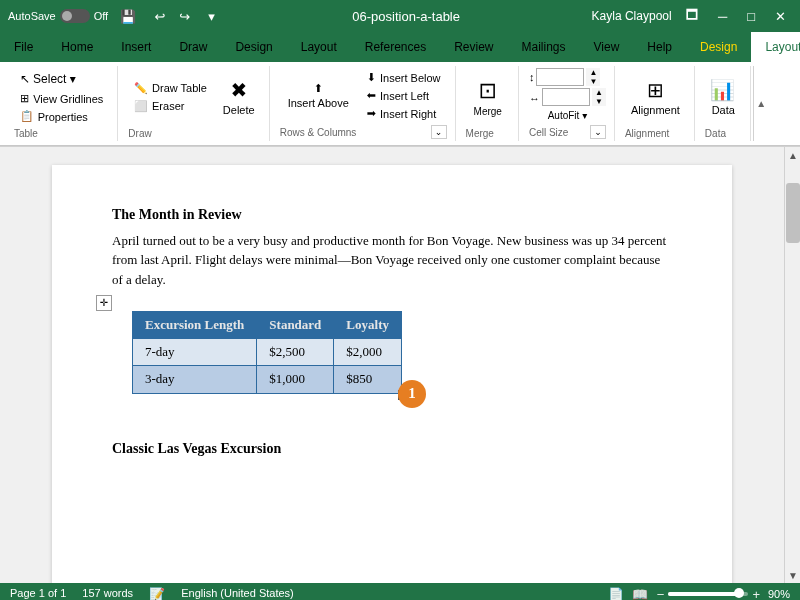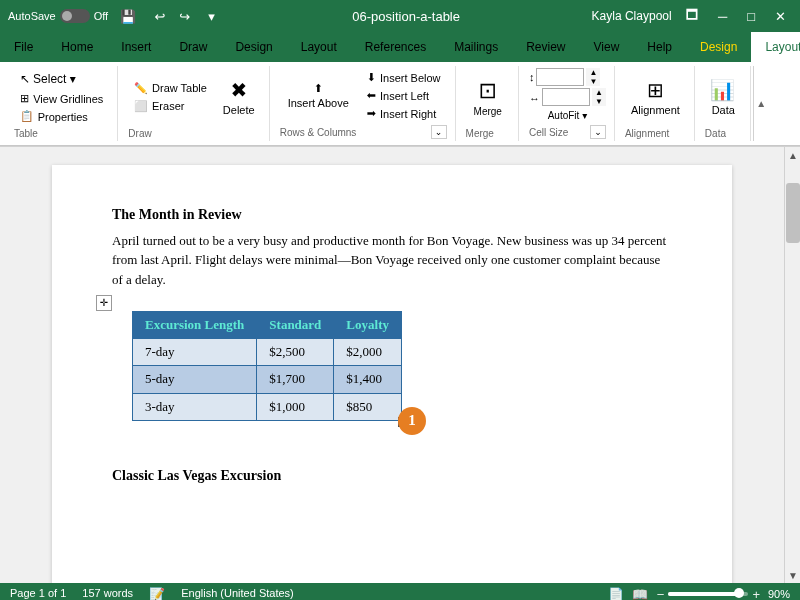--- a/index.html
+++ b/index.html
@@ -305,21 +305,21 @@
 
     .data-table th, .data-table td {
       border: 1px solid #2d6a9f;
       padding: 4px 12px;
       font-size: 13px;
       font-family: 'Times New Roman', serif;
     }
 
     .data-table thead th {
       background: #2d6a9f;
-      color: #5eead4;
+      color: #e5e5e5;
       font-weight: bold;
     }
 
     .data-table tbody tr:nth-child(odd) {
       background: #dce6f1;
     }
 
     .data-table tbody tr:nth-child(even) {
       background: #b8cce4;
     }
@@ -439,22 +439,22 @@
 <div class="ribbon">
 
   <div class="tab-bar">
     <div class="tab-item">File</div>
     <div class="tab-item">Home</div>
     <div class="tab-item">Insert</div>
     <div class="tab-item">Draw</div>
     <div class="tab-item">Design</div>
     <div class="tab-item">Layout</div>
     <div class="tab-item">References</div>
+    <div class="tab-item">Review</div>
     <div class="tab-item">Mailings</div>
-    <div class="tab-item">Review</div>
     <div class="tab-item">View</div>
     <div class="tab-item">Help</div>
     <div class="tab-item" style="color:#ffd700;">Design</div>
     <div class="tab-item active-tab">Layout</div>
   </div>
 
   <div class="ribbon-content">
 
     <div class="ribbon-group">
       <div class="ribbon-group-content">
@@ -607,25 +607,20 @@
               <th>Loyalty</th>
             </tr>
           </thead>
           <tbody>
             <tr>
               <td>7-day</td>
               <td>$2,500</td>
               <td>$2,000</td>
             </tr>
             <tr>
-              <td>5-day</td>
-              <td>$1,700</td>
-              <td>$1,400</td>
-            </tr>
-            <tr>
               <td>3-day</td>
               <td>$1,000</td>
               <td>$850</td>
             </tr>
           </tbody>
         </table>
         <div class="table-resize-handle"></div>
         <div class="step-badge">1</div>
       </div>
 

